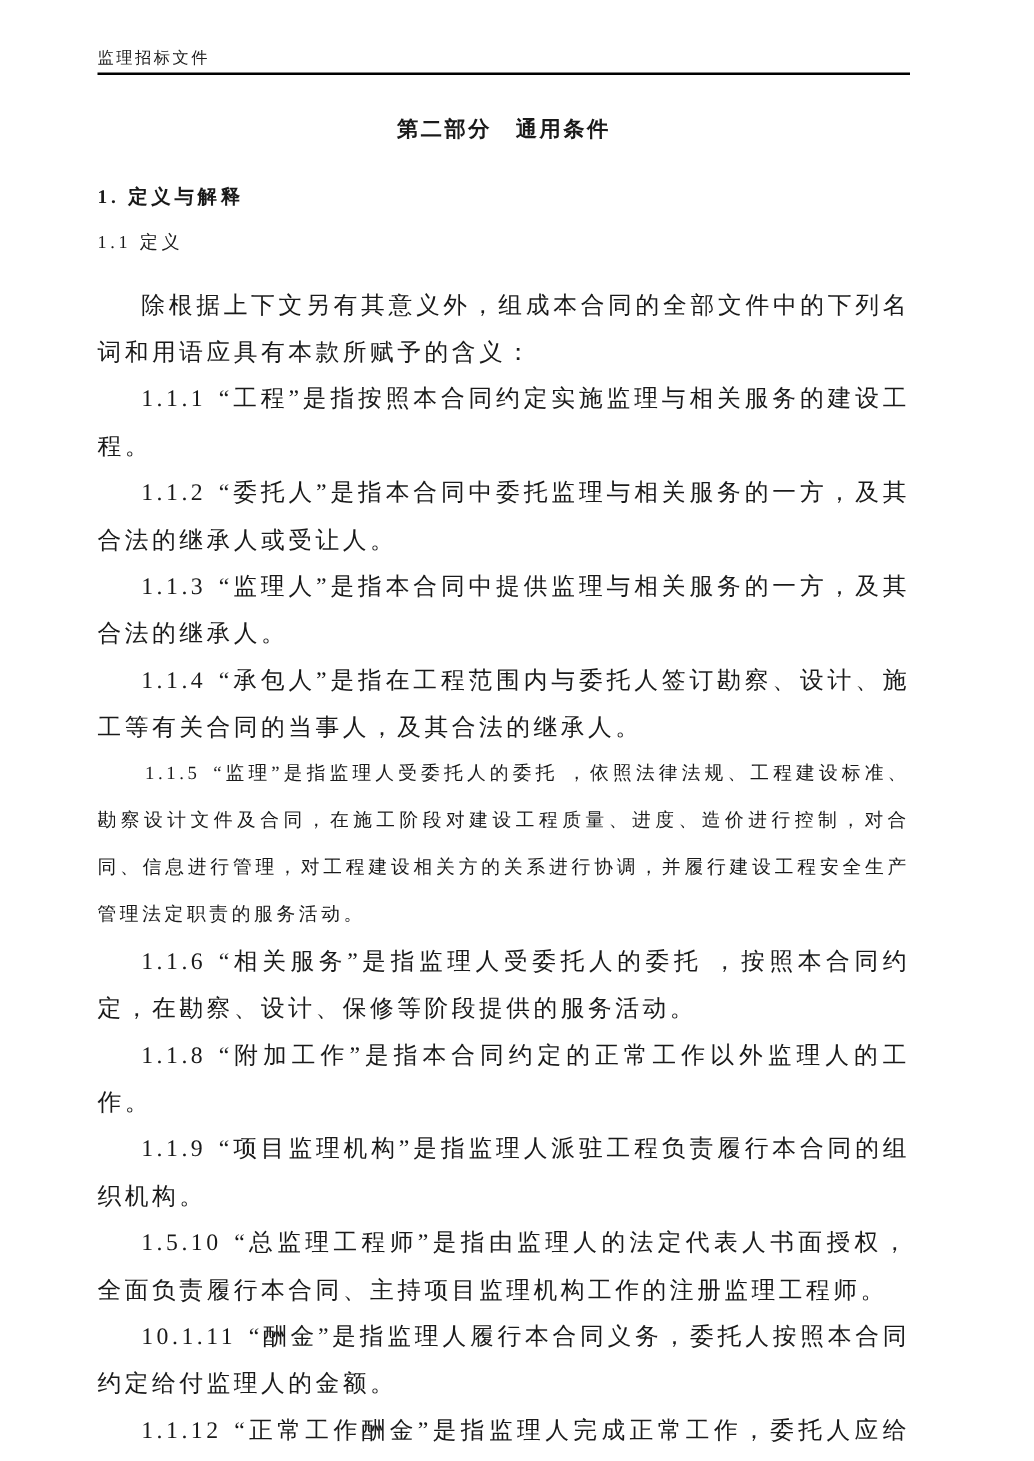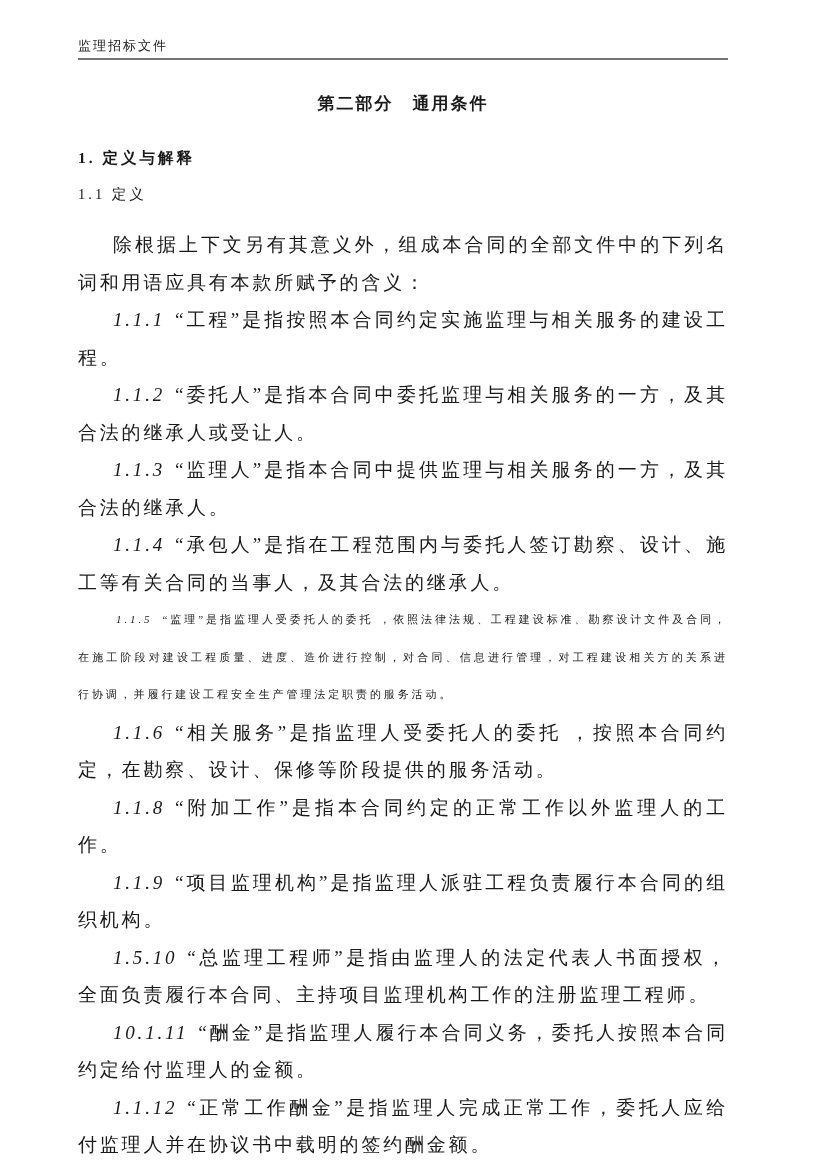--- a/index.html
+++ b/index.html
@@ -16,21 +16,21 @@
     padding: 38px 99px 0 78px;
     font-family: "Liberation Serif", "DejaVu Serif", serif;
     color: #1a1a1a;
     overflow: hidden;
   }
   .header {
     font-size: 13px;
     letter-spacing: 2px;
     line-height: 15px;
     padding-bottom: 5px;
-    border-bottom: 2px solid #737373;
+    border-bottom: 2px solid #000000;
   }
   .doc-title {
     margin: 33px 0 0 0;
     text-align: center;
     font-size: 17px;
     font-weight: bold;
     letter-spacing: 2px;
     line-height: 22px;
   }
   .sec-heading {
@@ -54,24 +54,23 @@
     margin: 0;
     font-size: 19px;
     line-height: 37.5px;
     letter-spacing: 2.8px;
     text-align: justify;
     text-justify: inter-character;
     text-indent: 35px;
   }
   .para .num {
     margin-right: 10px;
-    font-style: italic;
   }
   .para.small {
-    font-size: 11px;
+    font-size: 15px;
     letter-spacing: 2.9px;
     text-indent: 38px;
   }
 </style>
 </head>
 <body>
 
 <div class="page">
 
   <div class="header">

